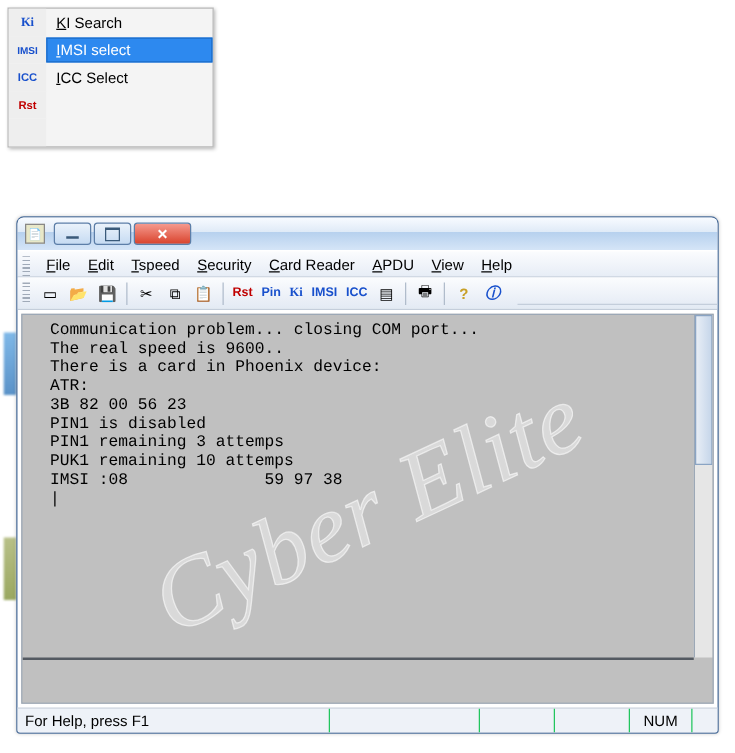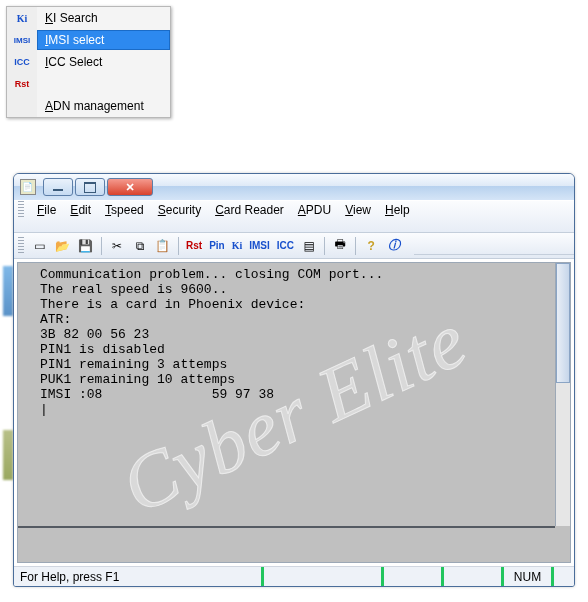--- a/index.html
+++ b/index.html
@@ -18,42 +18,42 @@
   .window { position: absolute; top: 173px; left: 13px; width: 562px; height: 414px; border: 1px solid #4a6d9a; border-radius: 6px 6px 3px 3px; background: #fff; box-shadow: 0 0 3px rgba(0,0,0,.2); overflow: hidden; display: flex; flex-direction: column; }
   .titlebar { height: 26px; background: linear-gradient(#f8fbff,#dfeaf7 45%,#b7d1ee 46%,#d5e5f7); display: flex; align-items: center; padding: 0 2px 0 6px; }
   .titlebar-icon { width: 16px; height: 16px; margin-right: 5px; display:flex;align-items:center;justify-content:center; background:#e8e8c8; border:1px solid #888; font-size:9px; }
   .title-text { flex: 1; color: #000; text-shadow: 0 1px 0 rgba(255,255,255,.6); }
   .tb-btn { width: 30px; height: 18px; margin-left: 2px; border: 1px solid #5c7ea8; border-radius: 3px; background: linear-gradient(#eaf2fb,#c6dbf2); display:flex; align-items:center; justify-content:center; font-size:11px; }
   .tb-close { background: linear-gradient(#f59a8e,#d9432d); color:#fff; width:46px; }
   .tb-min::before { content:""; display:block; width:10px; height:2px; background:#3a5a7a; margin-top:6px;}
   .tb-max::before { content:""; display:block; width:10px; height:8px; border:1px solid #3a5a7a; border-top-width:2px;}
   .tb-close::before { content:"✕"; font-weight:bold;}
 
-  .menubar { height: 33px; background: linear-gradient(#fbfcfe,#e7edf6); border-top:1px solid #fff; border-bottom:1px solid #c4cedb; display:flex; align-items:flex-start; padding-left:4px; }
+  .menubar { height: 22px; background: linear-gradient(#fbfcfe,#e7edf6); border-top:1px solid #fff; border-bottom:1px solid #c4cedb; display:flex; align-items:flex-end; padding-left:4px; }
   .menubar .gripper { width:6px; height:16px; background: repeating-linear-gradient(#a0aab8,#a0aab8 1px,transparent 1px,transparent 3px); margin-right:6px;}
   .menu-item { padding: 2px 7px; }
 
   .toolbar { height: 26px; background: linear-gradient(#fbfcfe,#e3eaf4); border-bottom:1px solid #c4cedb; display:flex; align-items:center; padding-left:4px; gap:1px;}
   .toolbar .gripper { width:6px; height:18px; background: repeating-linear-gradient(#a0aab8,#a0aab8 1px,transparent 1px,transparent 3px); margin-right:4px;}
   .tool-btn { width:22px; height:22px; display:flex; align-items:center; justify-content:center; font-size:12px; }
   .tool-btn.wide { width:auto; padding:0 3px; font-size:10px; font-weight:bold; }
   .tool-sep { width:1px; height:18px; background:#b0bccb; margin:0 3px;}
   .bar-end { flex:1; height:1px; border-top:1px solid #c4cedb; margin-left:8px; align-self:flex-end; margin-bottom:3px;}
 
   .client { flex:1; margin:3px; border:1px solid #9ca8b6; background:#c0c0c0; position:relative; overflow:hidden; }
   .output { font-family: 'Courier New', monospace; font-size:13px; padding:4px 22px; white-space:pre; line-height:15px; color:#000000;}
   .scroll-area { position:absolute; inset:0; overflow:hidden;}
   .bottom-panel { position:absolute; left:0; right:15px; bottom:0; height:36px; border-top:2px inset #9ca8b6; background:#c0c0c0;}
   .vscroll { position:absolute; right:0; top:0; bottom:36px; width:15px; border-left:1px solid #9ca8b6; background:#e6e6e6;}
   .vthumb { position:absolute; top:0; left:0; right:0; height:120px; background:linear-gradient(90deg,#e8eef6,#c6d6ea); border:1px solid #8aa4c4;}
   .watermark { position:absolute; inset:0; display:flex; align-items:center; justify-content:center; pointer-events:none;}
   .watermark-text { font-size:78px; font-style:italic; font-family: 'Times New Roman', serif; color:rgba(255,255,255,.55); transform: rotate(-25deg); -webkit-text-stroke: 1px rgba(255,255,255,.6); text-shadow: 0 0 1px rgba(0,0,0,.1); letter-spacing:1px;}
 
   .statusbar { height:20px; border-top:1px solid #d0d6e0; background:#eef2f8; display:flex; align-items:center; }
-  .status-cell { height:100%; display:flex; align-items:center; padding:0 6px; border-right:3px solid #22c55e;}
+  .status-cell { height:100%; display:flex; align-items:center; padding:0 6px; border-right:1px solid #22c55e;}
   .status-main { flex:1; }
   .status-num { width:50px; justify-content:center;}
   .status-last { width:20px; border-right:none;}
 
   .rst { color:#c00000;text-align:center; }
   .ki { color:#1850cc;font-family:Liberation Serif, serif; }
   .imsi { color:#1850cc; }
   .icc { color:#1850cc;text-align:right; }
   .pin { color:#1850cc; }
 
@@ -81,21 +81,20 @@
   </div>
   <div class="popup-item">
     <div class="popup-gutter icc" style="font-size:9px;">ICC</div>
     <div class="popup-label"><span class="u">I</span><span>CC Select</span></div>
   </div>
   <div class="popup-item">
     <div class="popup-gutter rst" style="font-size:9px;">Rst</div>
   </div>
   <div class="popup-item">
     <div class="popup-gutter"></div>
-    <div class="popup-label"><span class="u">A</span><span>DN management</span></div>
   </div>
 </div>
 
 <div class="window">
   <div class="titlebar">
     <div class="titlebar-icon">📄</div>
     <div class="tb-btn tb-min"></div>
     <div class="tb-btn tb-max"></div>
     <div class="tb-btn tb-close"></div>
   </div>

